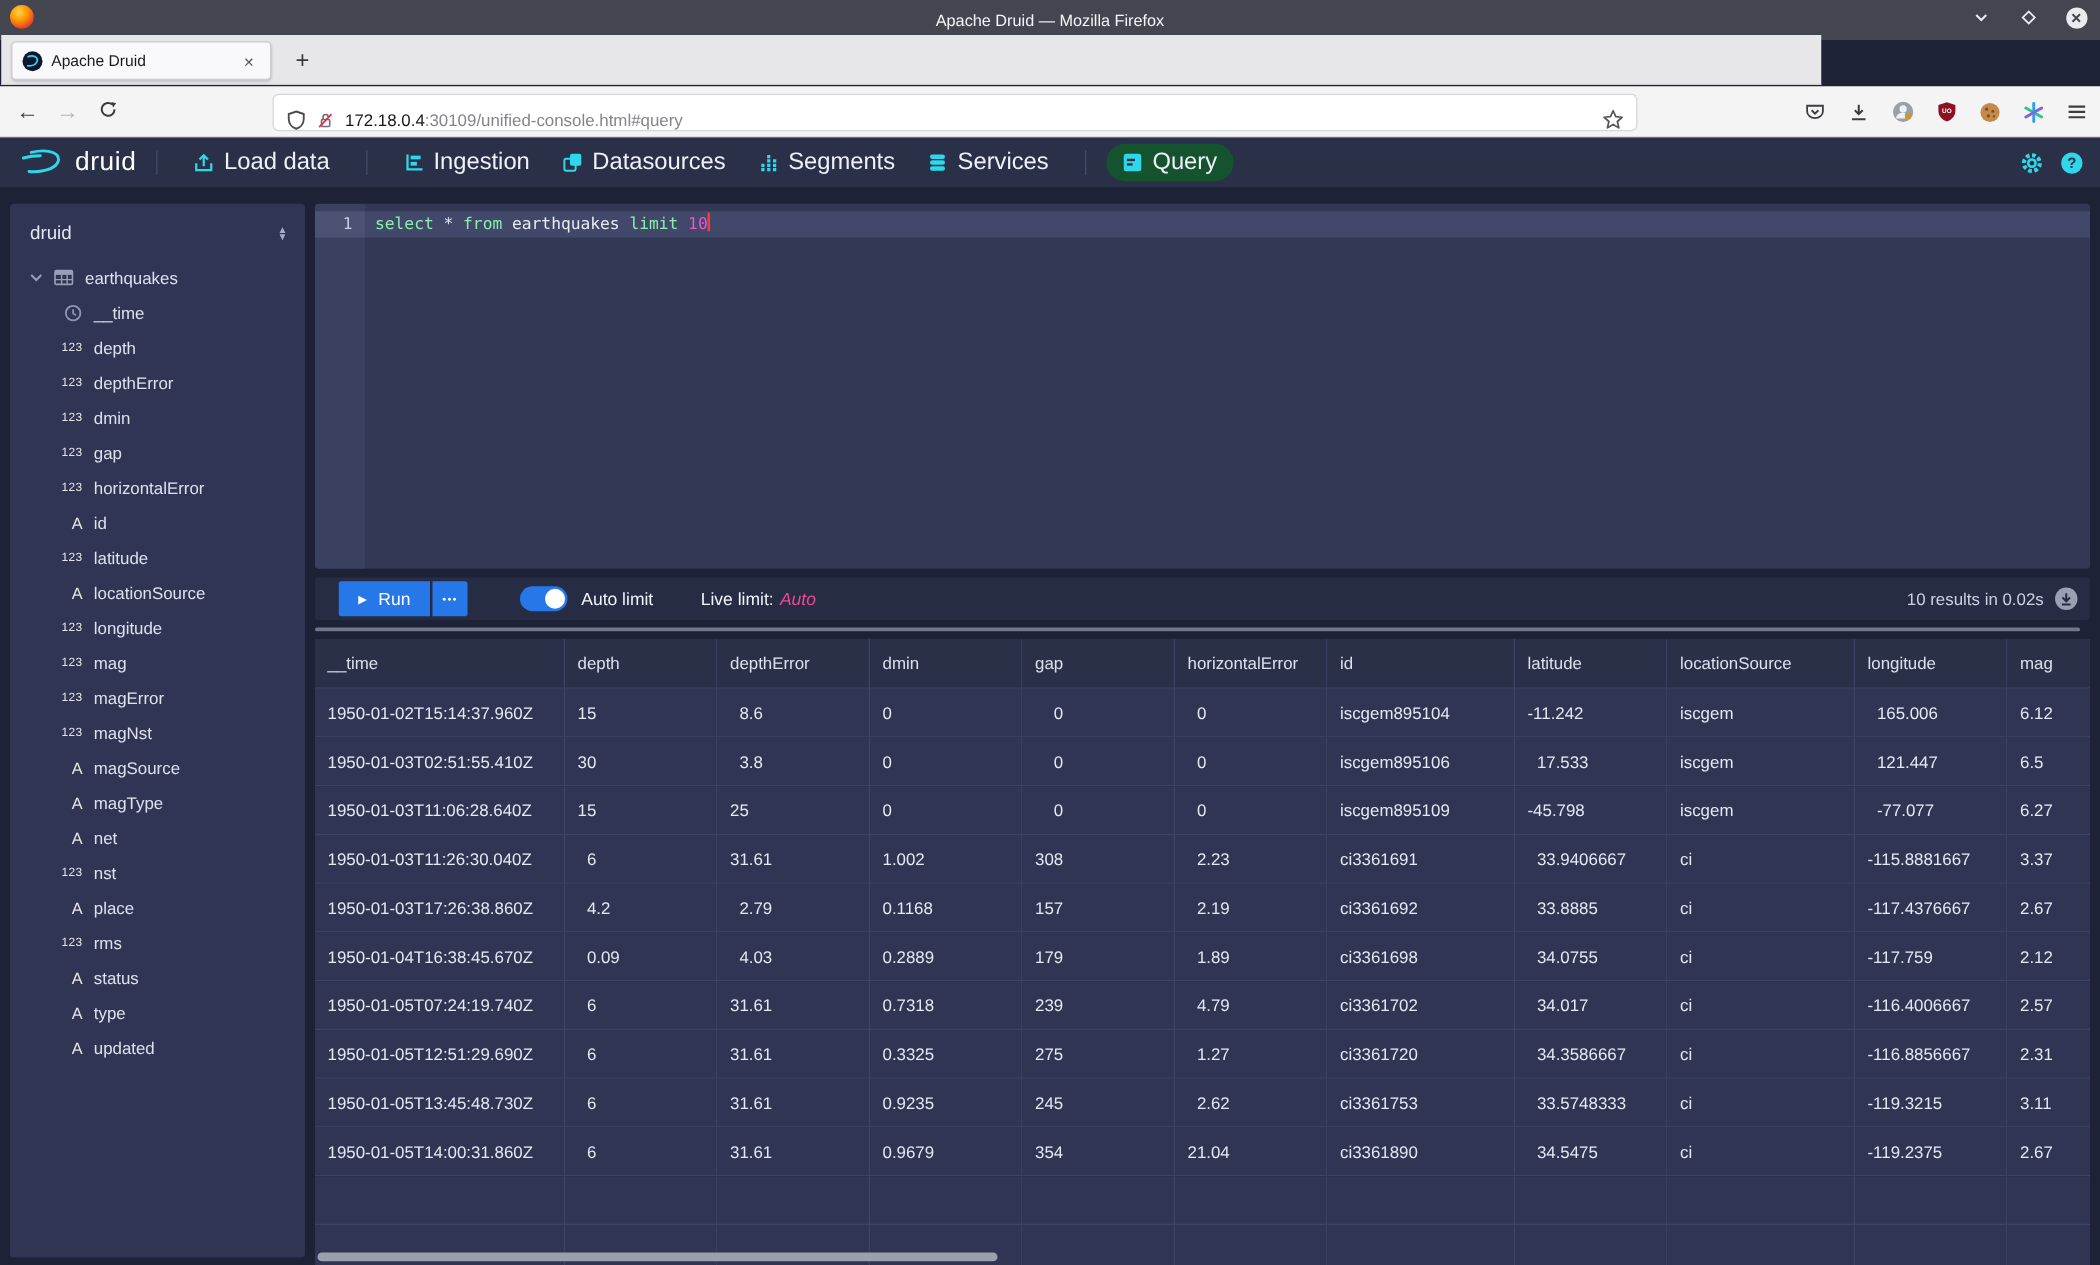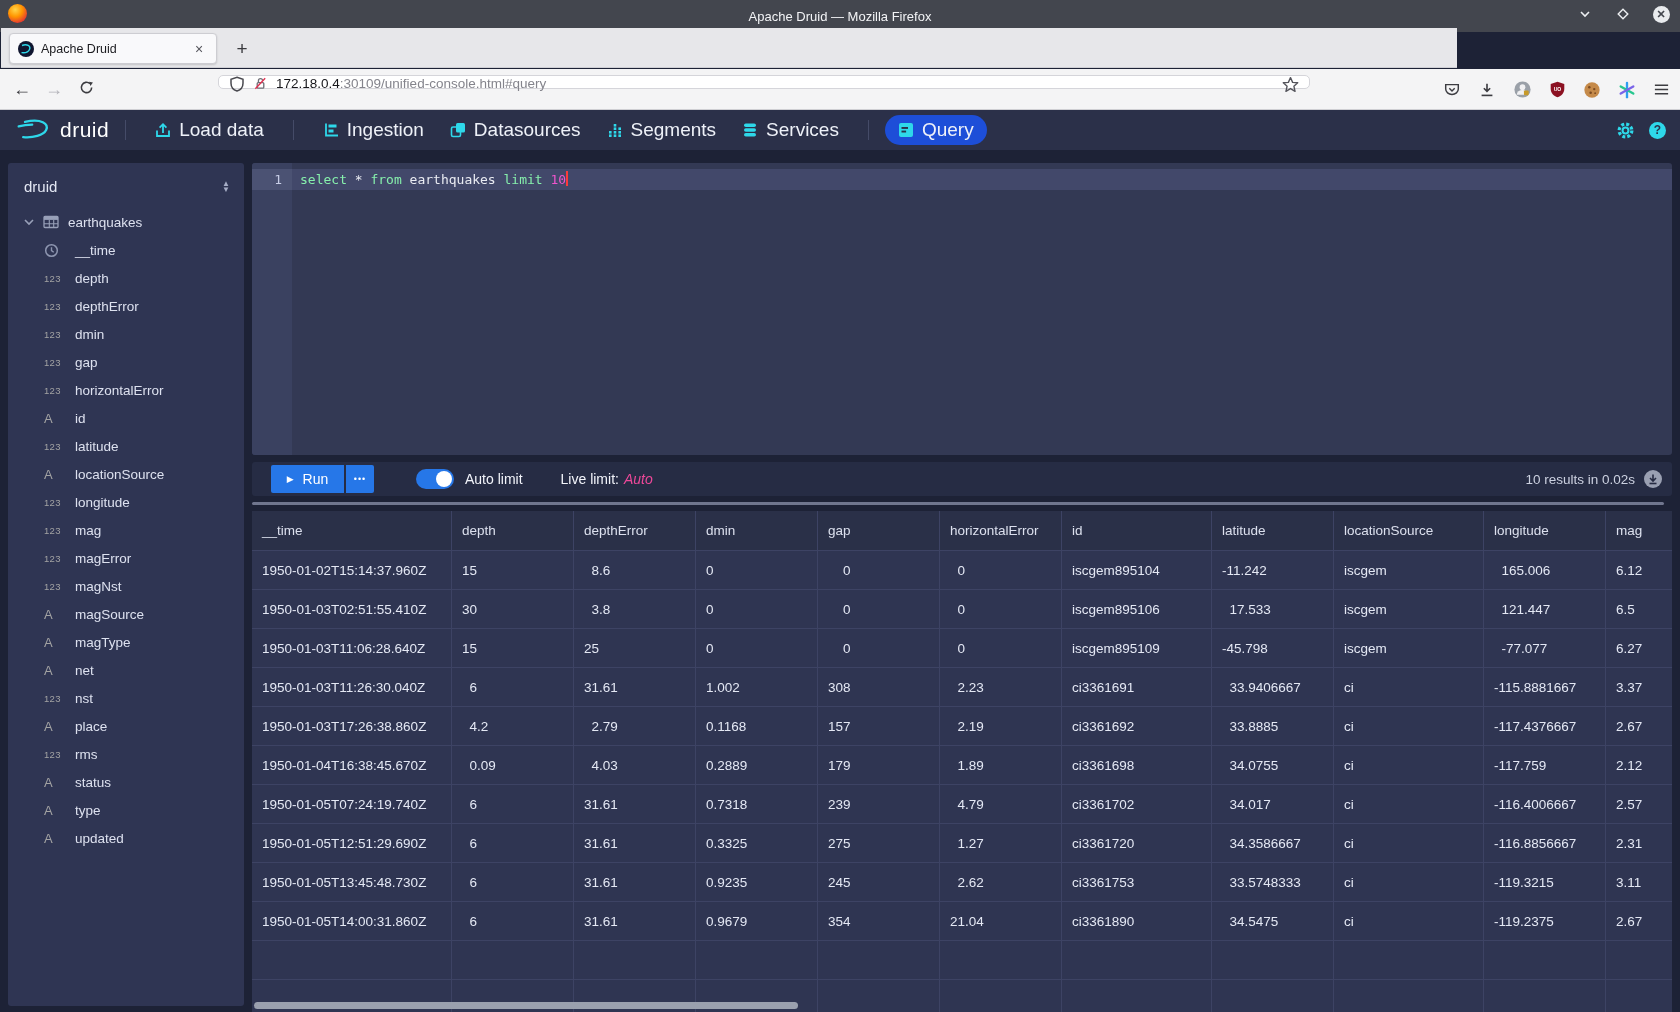--- a/index.html
+++ b/index.html
@@ -27,54 +27,54 @@
   .tab-title { flex:1; font-size:12.5px; color:#1b1b1f; white-space:nowrap; overflow:hidden; }
   .tab-close { color:#55555c; font-size:14px; width:18px; text-align:center; }
   .newtab { position:absolute; left:228px; top:8px; width:26px; height:26px; color:#3a3a3e;
             font-size:19px; display:flex; align-items:center; justify-content:center; }
 
   .toolbar { position:absolute; top:69px; left:0; width:1680px; height:41px; background:#f4f4f5;
              border-bottom:1px solid #cfcfd3; display:flex; align-items:center; }
   .nav-arrow { font-size:18px; color:#3c3c41; width:32px; text-align:center; }
   .nav-arrow.disabled { color:#b3b3b9; }
   .nav-arrow.back { margin-left:6px; }
-  .urlbar { position:absolute; left:218px; top:6px; width:1092px; height:14px; background:#ffffff;
-            border:1px solid #d5d5da; border-radius:5px; display:flex; align-items:flex-start; padding:0 10px; gap:8px; }
+  .urlbar { position:absolute; left:218px; top:6px; width:1092px; height:30px; background:#ffffff;
+            border:1px solid #d5d5da; border-radius:5px; display:flex; align-items:flex-end; padding:0 10px; gap:8px; }
   .url-text { font-size:13.5px; color:#17171b; white-space:nowrap; flex:1; }
   .url-text .url-dim { color:#84848c; }
   .tb-icons { position:absolute; right:10px; top:0; height:41px; display:flex; align-items:center; gap:17px; }
 
   
   .dnav { position:absolute; top:110px; left:0; width:1680px; height:40px; background:#2b3049;
           display:flex; align-items:center; }
   .dlogo { display:flex; align-items:center; gap:8px; margin-left:16px; }
   .dlogo-word { color:#ffffff; font-size:21px; font-weight:500; letter-spacing:.5px; }
   .dnav-sep { width:1px; height:20px; background:#454b68; margin:0 16px; }
   .dnav-group { display:flex; align-items:center; }
   .dnav-item { display:flex; align-items:center; gap:8px; padding:0 13px; height:30px; border-radius:15px;
                color:#eef1f8; font-size:19px; cursor:default; }
-  .dnav-item.active { background:#1d4ed8; }
+  .dnav-item.active { background:#14532d; }
   .dnav-spacer { flex:1; }
   .dnav-right { display:flex; align-items:center; gap:14px; margin-right:14px; }
   .help-circle { width:17px; height:17px; border-radius:50%; background:#2ed8ea; color:#2b3049;
                  font-size:12px; font-weight:bold; display:flex; align-items:center; justify-content:center; }
 
   
   .page { position:absolute; top:150px; left:0; width:1680px; height:862px; background:#1d2236; }
 
   .schema-panel { position:absolute; left:8px; top:13px; width:236px; height:843px;
                   background:#2f3553; border-radius:3px; overflow:hidden; }
   .schema-head { display:flex; align-items:center; justify-content:space-between; padding:15px 14px 9px 16px; }
   .schema-name { color:#e3e7f3; font-size:15px; }
   .sort-icon { display:flex; flex-direction:column; line-height:6px; color:#a6adc6; font-size:8px; }
   .tree { padding-top:4px; }
   .tree-row { height:28px; display:flex; align-items:center; color:#dde1ef; font-size:13.5px; gap:9px; }
   .tree-row.ds { padding-left:16px; }
   .tree-row.col { padding-left:36px; }
-  .type-ic { width:22px; display:flex; justify-content:flex-start; color:#a3a3a3; flex:0 0 22px; }
+  .type-ic { width:22px; display:flex; justify-content:flex-end; color:#e5e5e5; flex:0 0 22px; }
   .type-num { font-size:9.5px; letter-spacing:.3px; }
   .type-str { font-size:13px; }
 
   .main { position:absolute; left:252px; top:13px; width:1420px; height:849px; }
 
   
   .editor { position:absolute; left:0; top:0; width:1420px; height:292px; background:#333954;
             border-radius:3px; overflow:hidden; font-family:"DejaVu Sans Mono", monospace; font-size:13px; }
   .gutter { position:absolute; left:0; top:0; width:40px; height:292px; background:#3a4160; }
   .ed-line { position:absolute; left:0; top:6px; width:1420px; height:21px; background:#42486a; display:flex; }

